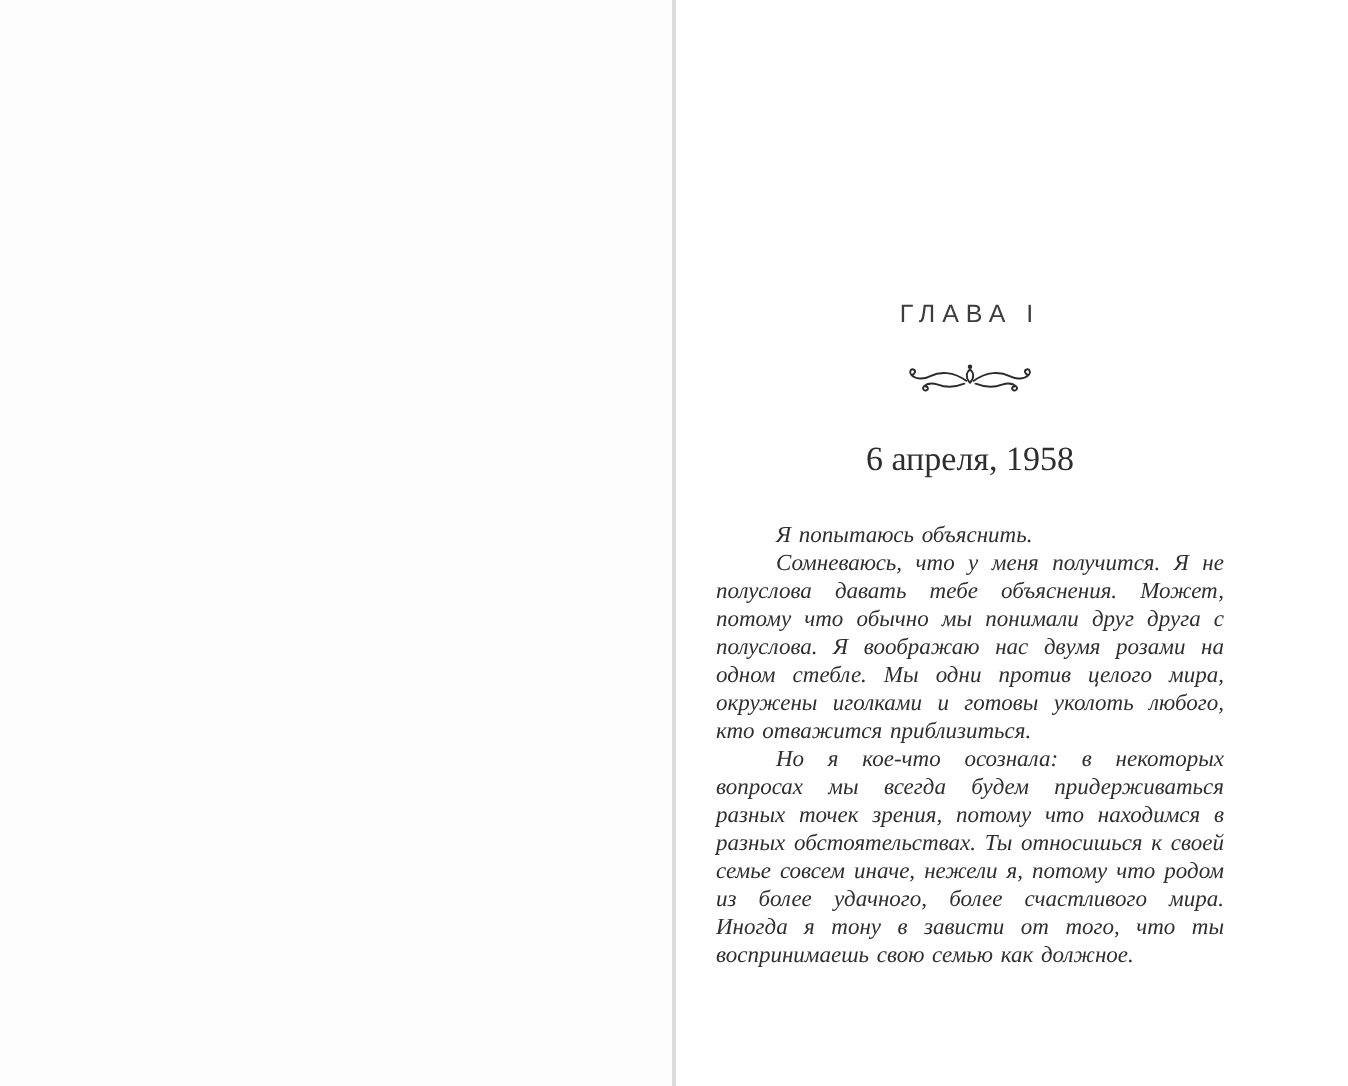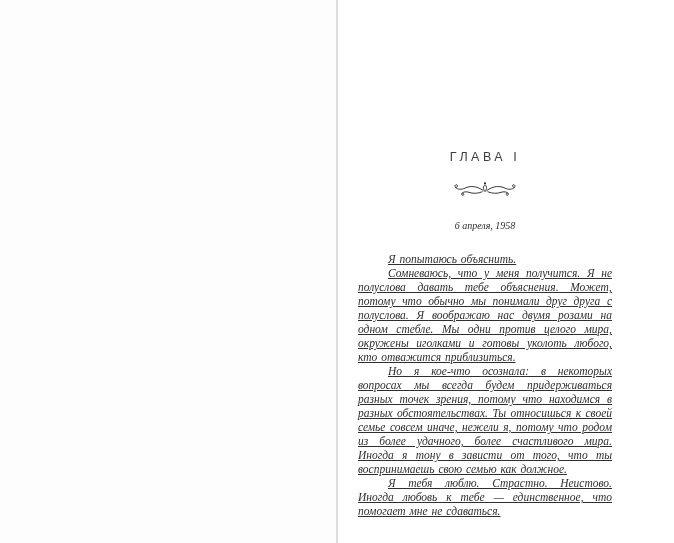--- a/index.html
+++ b/index.html
@@ -43,39 +43,37 @@
   }
   .ornament {
     text-align: center;
     height: 20px;
     margin-bottom: 20px;
     color: #2b2b2b;
   }
   .ornament svg { display: inline-block; vertical-align: top; }
   .letter-date {
     font-family: "Liberation Serif", serif;
-    font-style: italic;
-    font-size: 10px;
+    font-size: 17px;
     color: #2e2e2e;
     text-align: center;
     margin: 0 0 21px 0;
   }
   .body-text p {
     margin: 0;
     font-family: "Liberation Serif", serif;
     font-style: italic;
     font-size: 11.5px;
     line-height: 14px;
     color: #2f2f2f;
     text-align: justify;
     text-indent: 30px;
     hyphens: auto;
     -webkit-hyphens: auto;
     word-spacing: 1px;
-    text-decoration: underline;
   }
 </style>
 </head>
 <body>
 
 <div class="spread">
 
   <div class="page page-left"></div>
 
   <div class="divider"></div>
@@ -97,19 +95,18 @@
           <circle cx="70" cy="5" r="2.4" fill="#2b2b2b"></circle>
         </svg>
       </div>
 
       <div class="letter-date">6 апреля, 1958</div>
 
       <div class="body-text">
         <p>Я попытаюсь объяснить.</p>
         <p>Сомневаюсь, что у меня получится. Я не полуслова давать тебе объяснения. Может, потому что обычно мы понимали друг друга с полуслова. Я воображаю нас двумя розами на одном стебле. Мы одни против целого мира, окружены иголками и готовы уколоть любого, кто отважится приблизиться.</p>
         <p>Но я кое-что осознала: в некоторых вопросах мы всегда будем придерживаться разных точек зрения, потому что находимся в разных обстоятельствах. Ты относишься к своей семье совсем иначе, нежели я, потому что родом из более удачного, более счастливого мира. Иногда я тону в зависти от того, что ты воспринимаешь свою семью как должное.</p>
-        <p>Я тебя люблю. Страстно. Неистово. Иногда любовь к тебе — единственное, что помогает мне не сдаваться.</p>
       </div>
 
     </div>
   </div>
 
 </div>
 
 </body></html>

